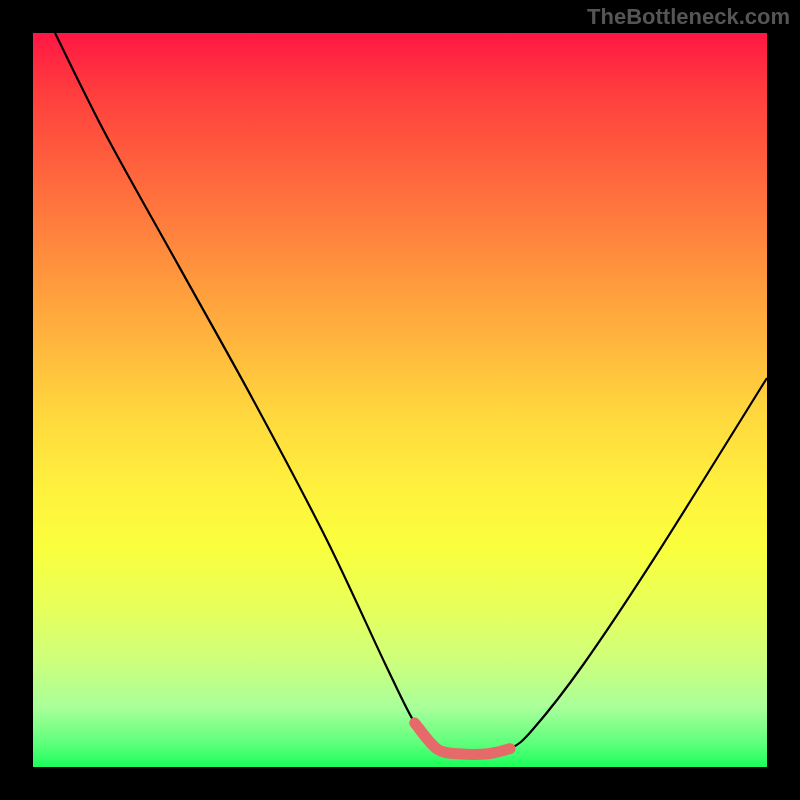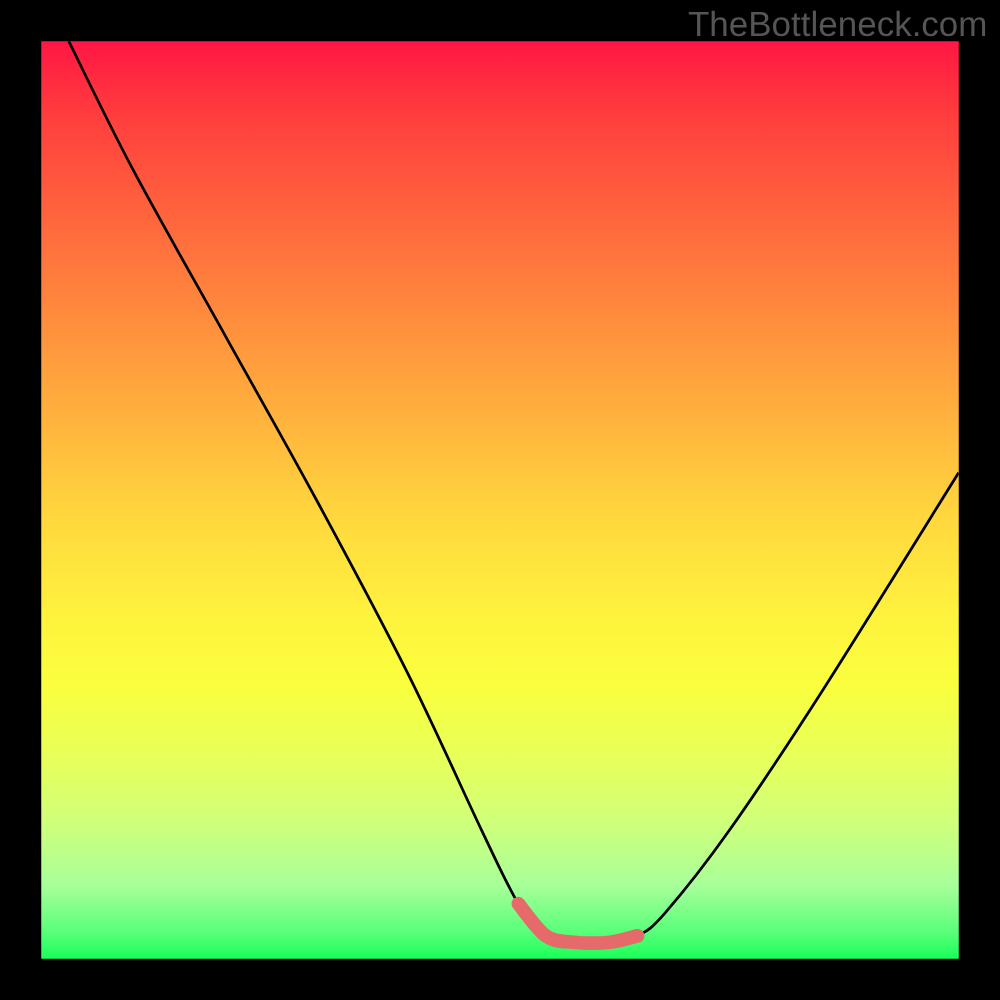--- a/index.html
+++ b/index.html
@@ -8,22 +8,22 @@
     height: 800px;
     background: #000;
     position: relative;
     font-family: Arial, sans-serif;
   }
   .watermark {
     position: absolute;
     top: 4px;
     right: 10px;
     color: #555;
-    font-size: 28px;
-    font-weight: normal;
+    font-size: 22px;
+    font-weight: bold;
     z-index: 10;
   }
   .plot-area {
     position: absolute;
     left: 33px;
     top: 33px;
     width: 734px;
     height: 734px;
     background: linear-gradient(to bottom,
       #ff1744 0%,

